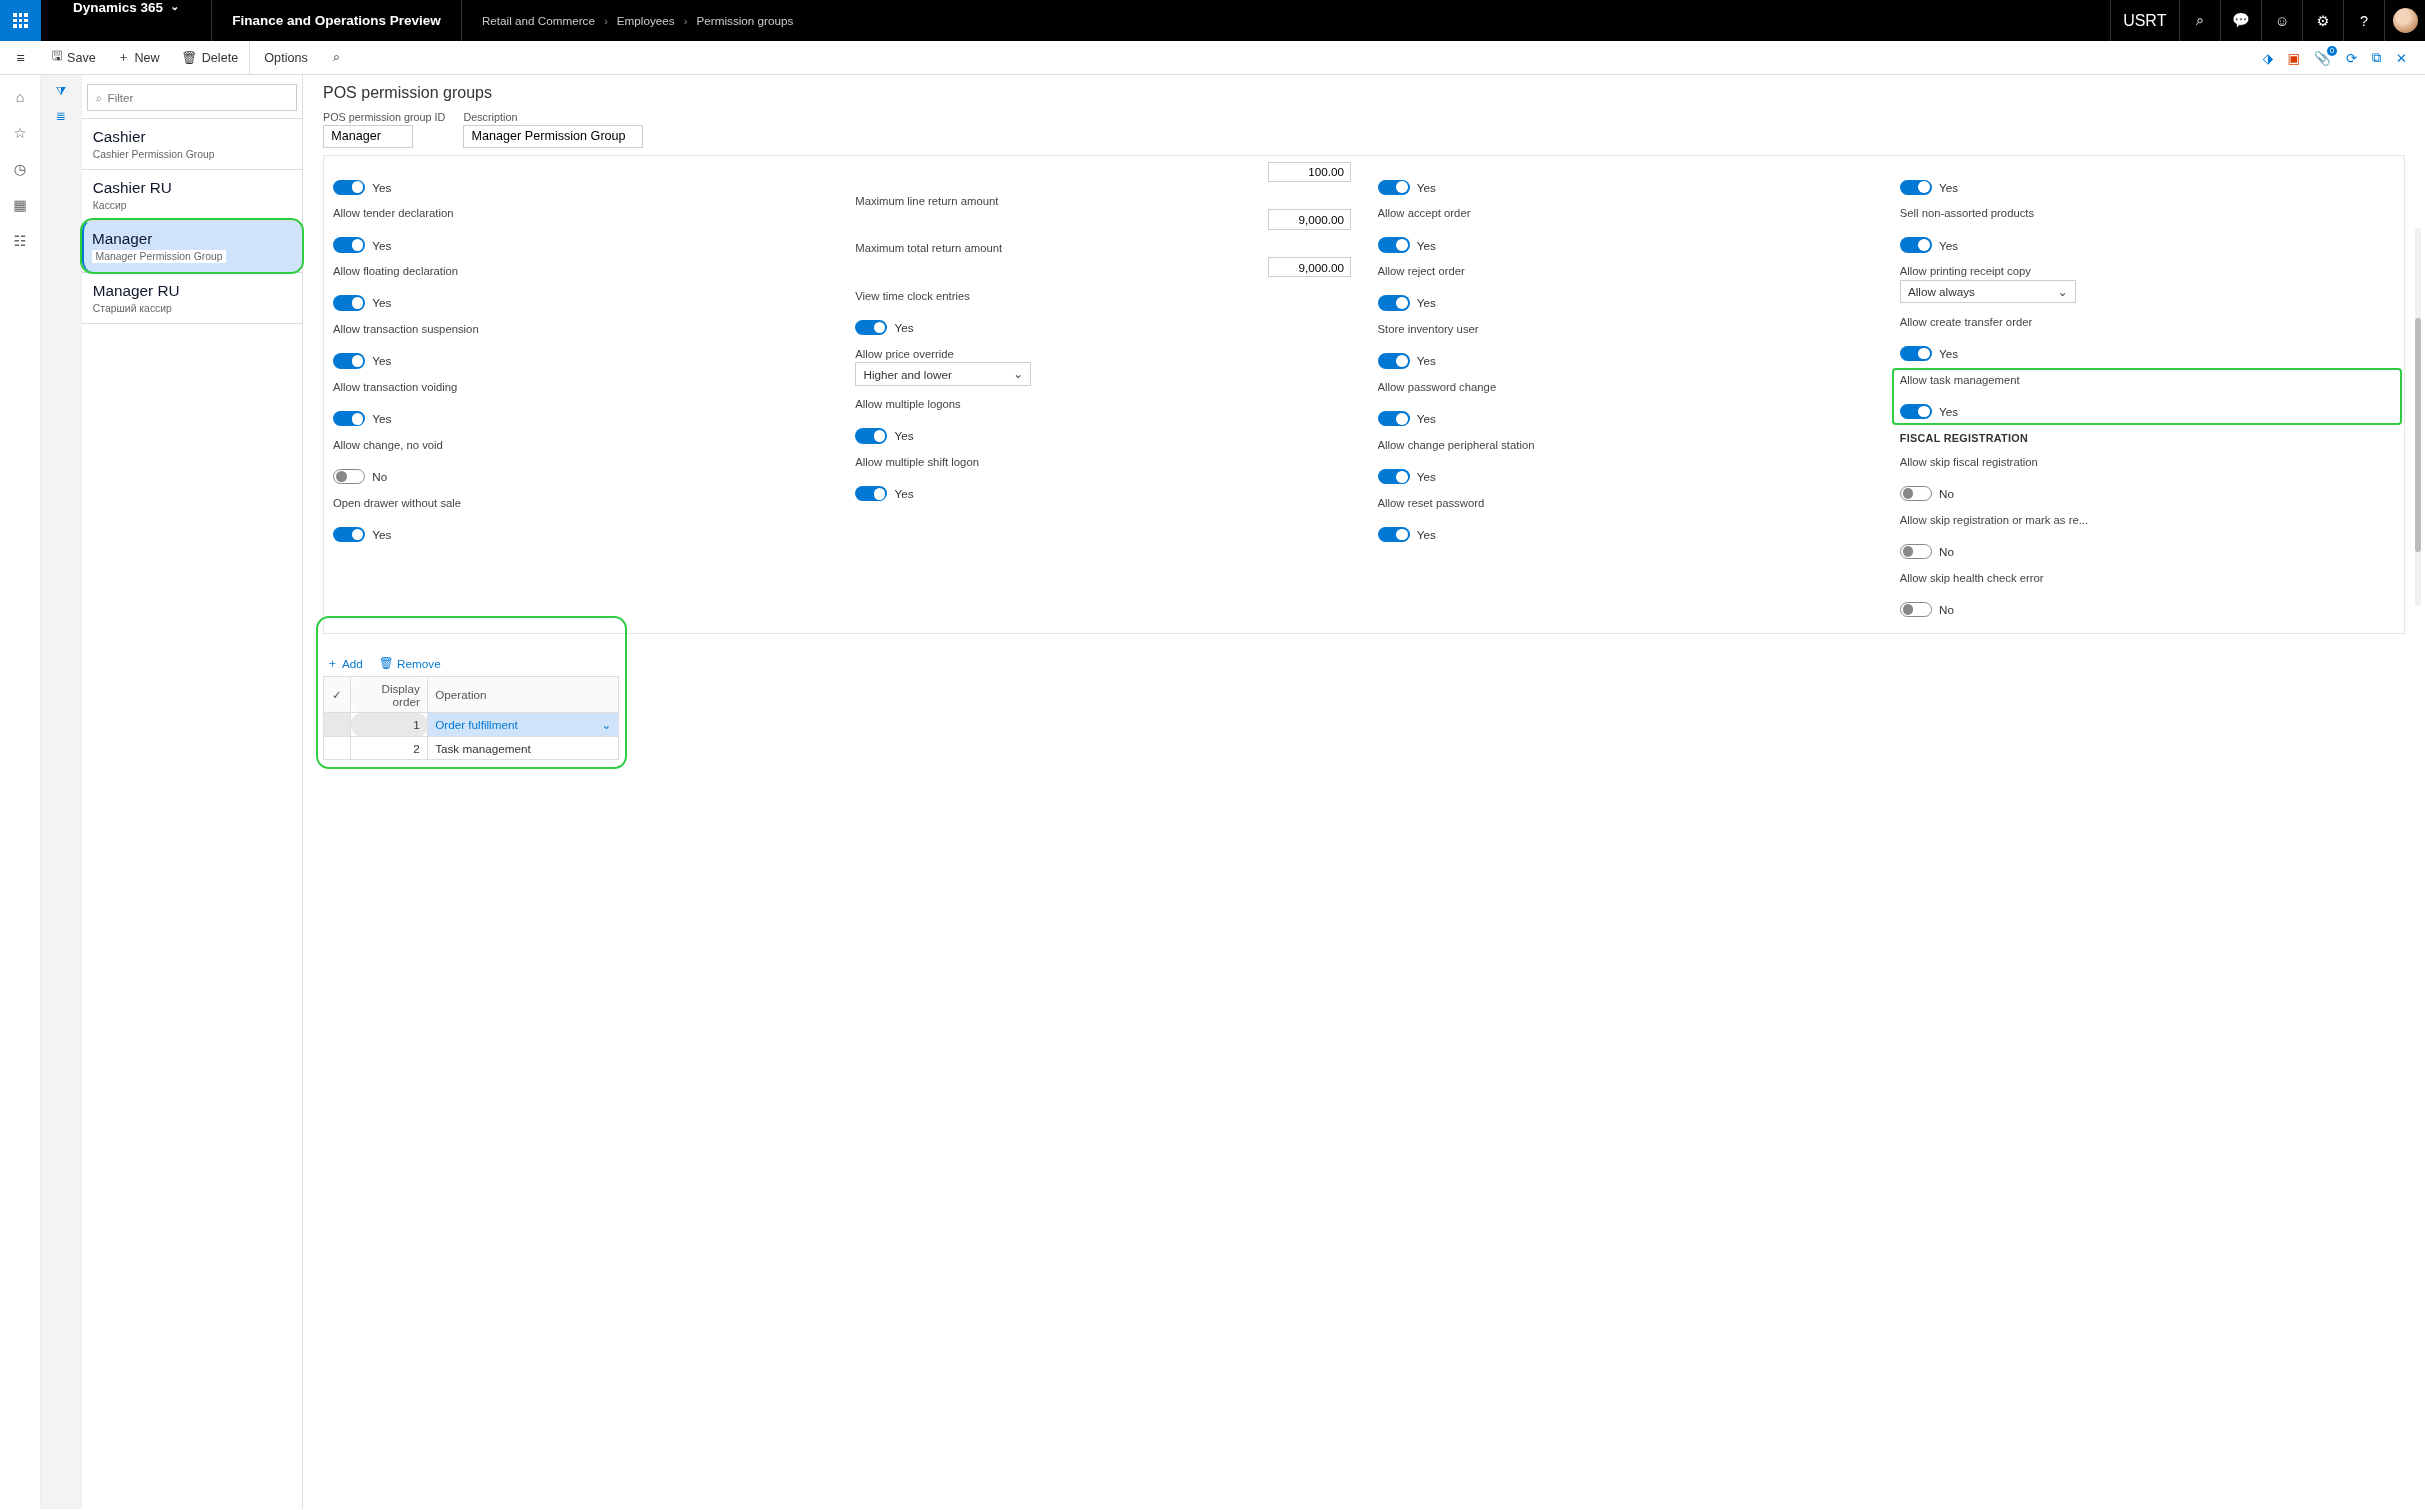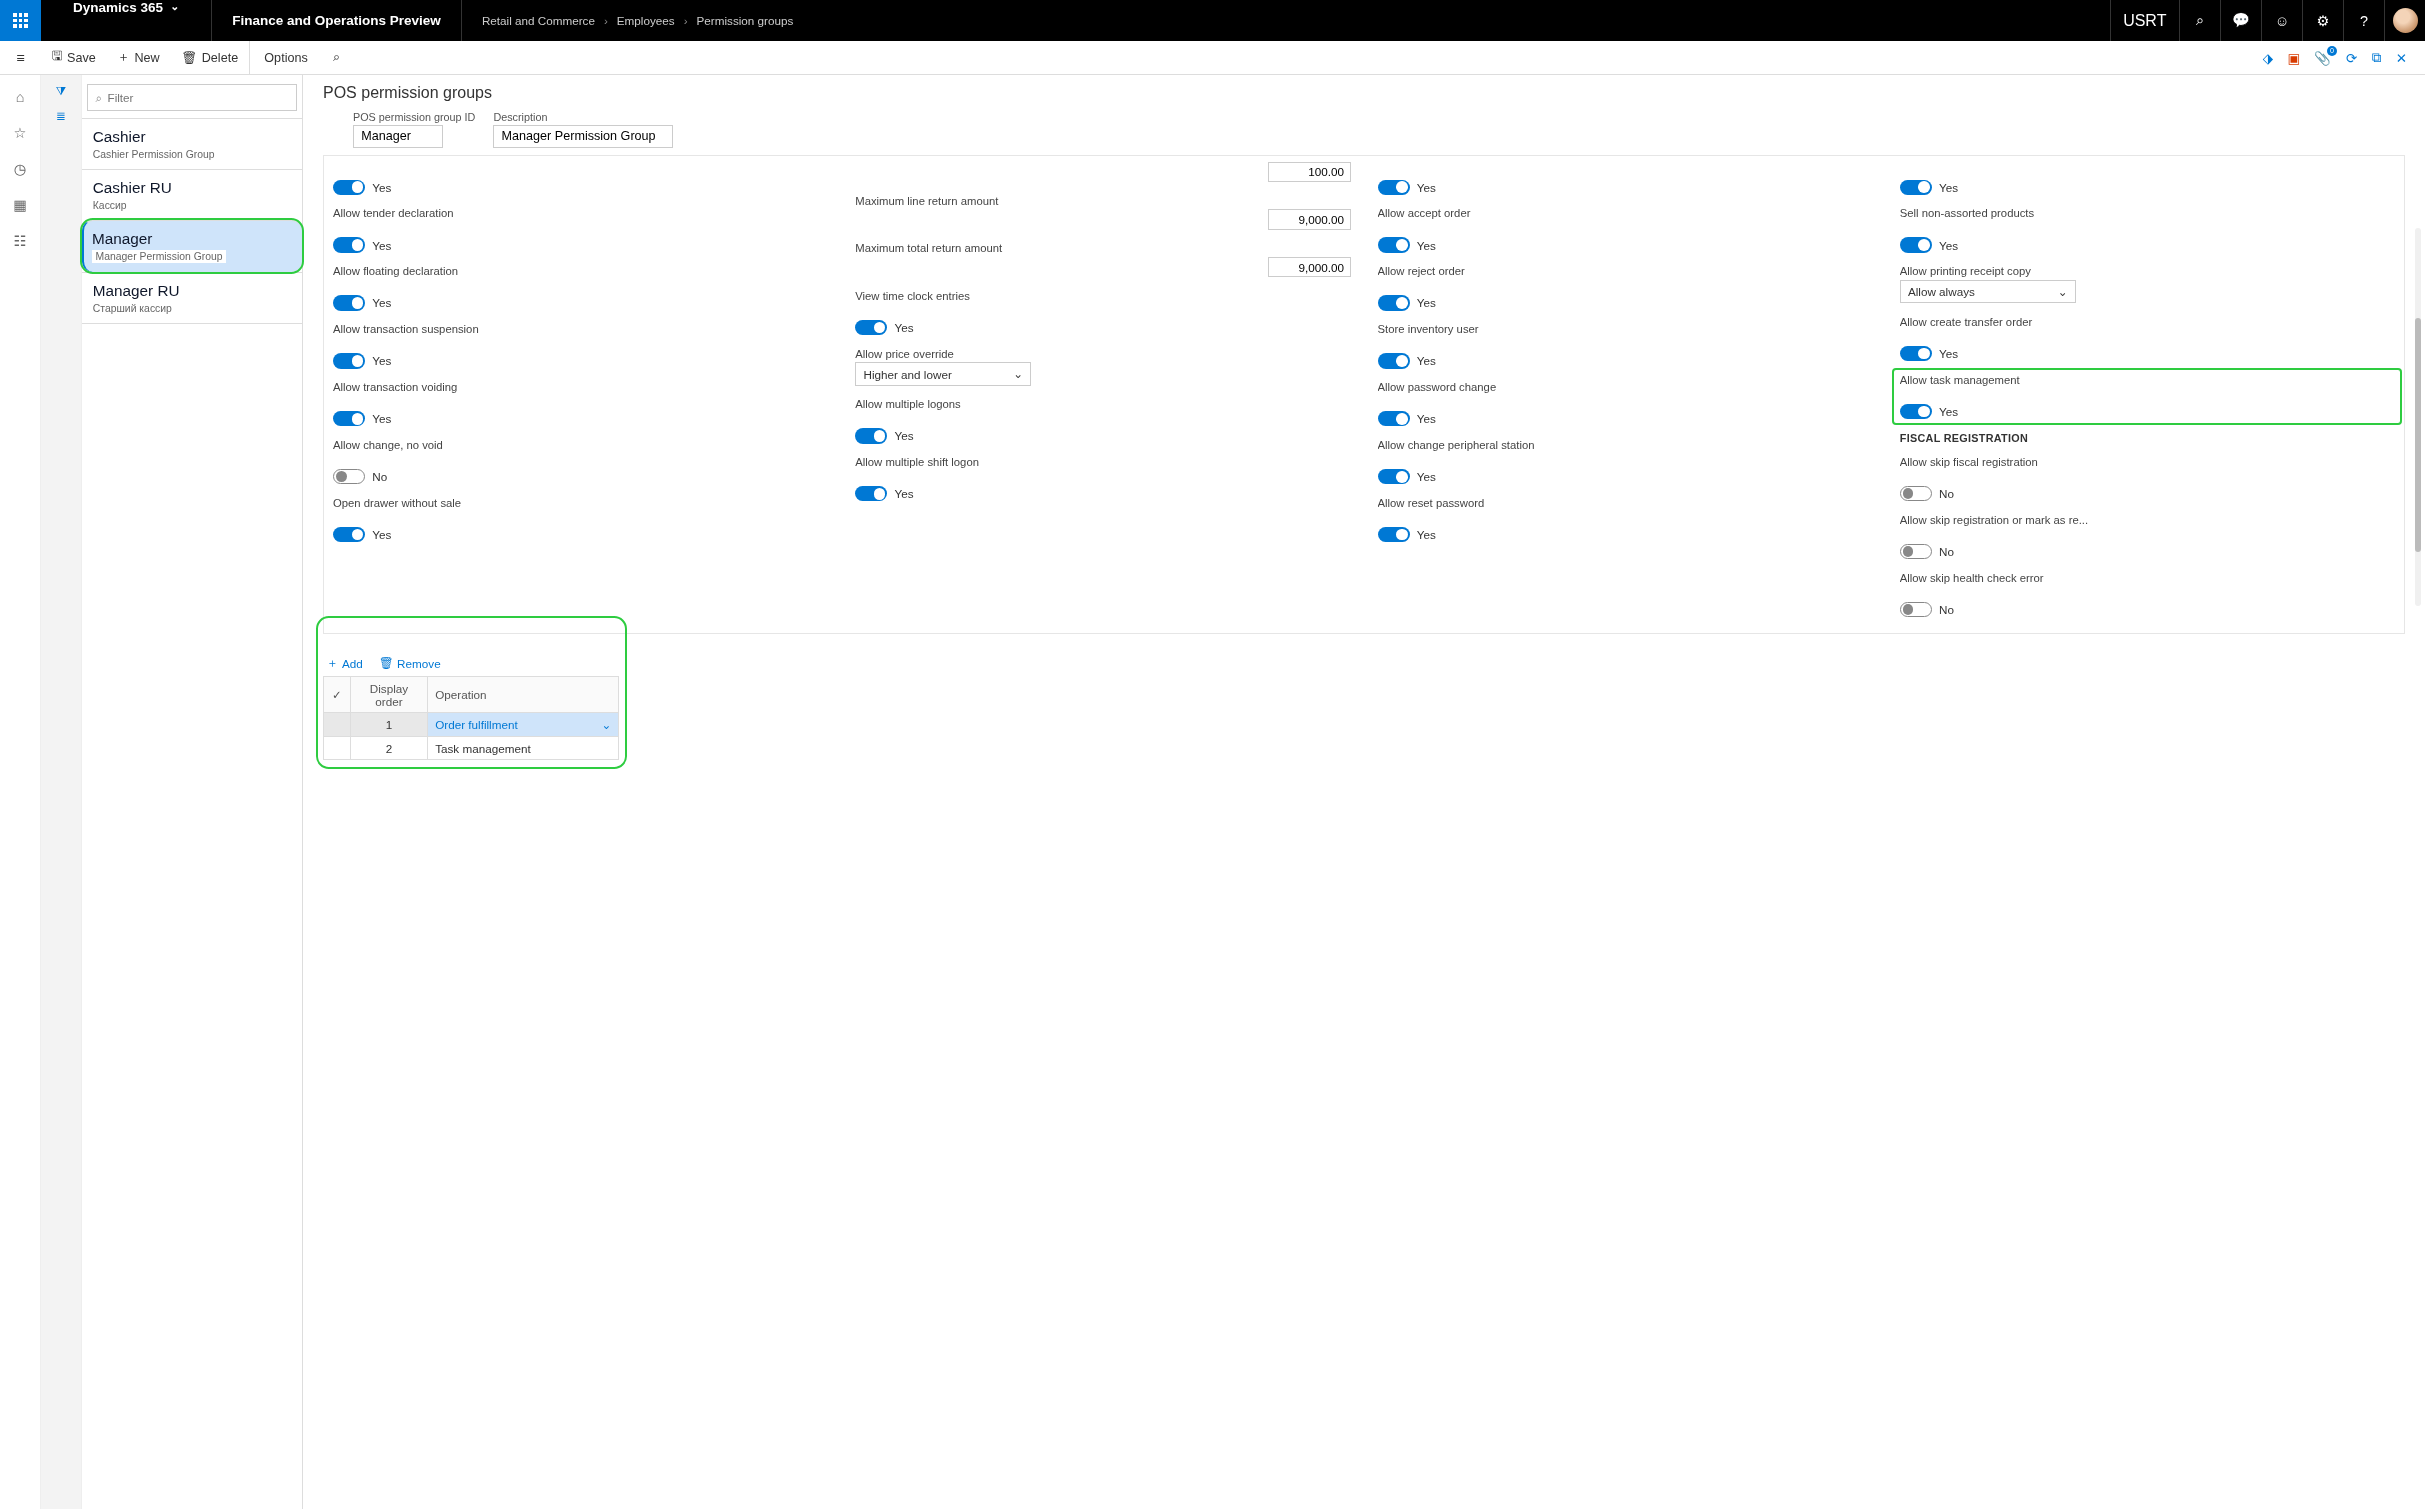--- a/index.html
+++ b/index.html
@@ -47,21 +47,21 @@
 .list-item .title { font-size: 15.3px; color: #0f172a; }
 .list-item .sub { font-size: 10.4px; color: #666; margin-top: 2.7px; }
 .list-item.selected { background: #cfe4fa; border-left: 2.7px solid #0078d4; padding-left: 8px; }
 .list-item.selected .sub { background: #fff; padding: 0.9px 3.6px; display: inline-block; }
 .highlight-green { outline: 2.7px solid #2ecc40; border-radius: 10.8px; }
 .highlight-green-sm { outline: 2.3px solid #2ecc40; border-radius: 2px; }
 
 
 .content { flex: 1; padding: 9px 20px 18px 20px; overflow-y: auto; position: relative; }
 .page-title { font-size: 16px; font-weight: 400; margin-bottom: 9px; }
-.header-fields { display: flex; gap: 18px; margin-bottom: 7.2px; margin-left: 30px; }
+.header-fields { display: flex; gap: 18px; margin-bottom: 7.2px; }
 .header-fields .fld label { font-size: 10.8px; color: #555; display: block; margin-bottom: 1.8px; }
 .header-fields .fld input { border: 0.9px solid #ccc; padding: 3.6px 7.2px; font-size: 12.6px; }
 .header-fields .fld:nth-child(1) input { width: 90px; }
 .header-fields .fld:nth-child(2) input { width: 180px; }
 
 .form-panel { border: 0.9px solid #e6e6e6; padding: 5.4px 9px 16px 9px; display: flex; gap: 27px; background: #fff; }
 .col { flex: 1; display: flex; flex-direction: column; gap: 12.6px; min-width: 0; }
 .fgroup label { font-size: 11.3px; color: #444; display: block; margin-bottom: 2.7px; white-space: nowrap; overflow: hidden; text-overflow: ellipsis; }
 .toggle-row { display: flex; align-items: center; gap: 7.2px; margin-top: 18px; }
 .toggle { width: 32px; height: 15.3px; border-radius: 8px; position: relative; background: #0078d4; }
@@ -74,21 +74,21 @@
 .select { border: 0.9px solid #ccc; padding: 3.6px 7.2px; font-size: 11.7px; display: flex; justify-content: space-between; align-items: center; width: 176px; }
 .section-hdr { font-size: 10.8px; font-weight: 700; color: #333; letter-spacing: 0.3px; }
 
 .notif-section { margin-top: 16px; }
 .notif-header { font-size: 14.4px; padding: 5.4px 3.6px; display: flex; justify-content: space-between; align-items: center; border-top: 0.9px solid #eee; }
 .notif-toolbar { display: flex; gap: 16px; padding: 5.4px 3.6px; color: #0078d4; font-size: 11.7px; }
 .notif-toolbar span { display: flex; align-items: center; gap: 3.6px; }
 .notif-table { border: 0.9px solid #ddd; border-collapse: collapse; }
 .notif-table th, .notif-table td { border: 0.9px solid #ddd; padding: 4.5px 7.2px; font-size: 11.7px; text-align: left; font-weight: 400; }
 .notif-table th { color: #555; background: #fafafa; }
-.notif-table .disp { text-align: center; width: 77px; }
+.notif-table .disp { text-align: right; width: 77px; border-radius: 11px; }
 .notif-table .chk { width: 27px; text-align: center; }
 .notif-table tr.sel td { background: #cfe4fa; color: #0078d4; }
 .notif-table tr.sel td.disp, .notif-table tr.sel td.chk { background: #e8e8e8; color: #333; }
 .op-cell { width: 176px; display: flex; justify-content: space-between; }
 
 .scroll-track { position: absolute; right: 3.6px; top: 153px; width: 6.3px; height: 378px; background: #f0f0f0; border-radius: 3.6px; }
 .scroll-thumb { width: 6.3px; height: 234px; background: #bbb; border-radius: 3.6px; margin-top: 90px; }
 </style>
 </head>
 <body>

